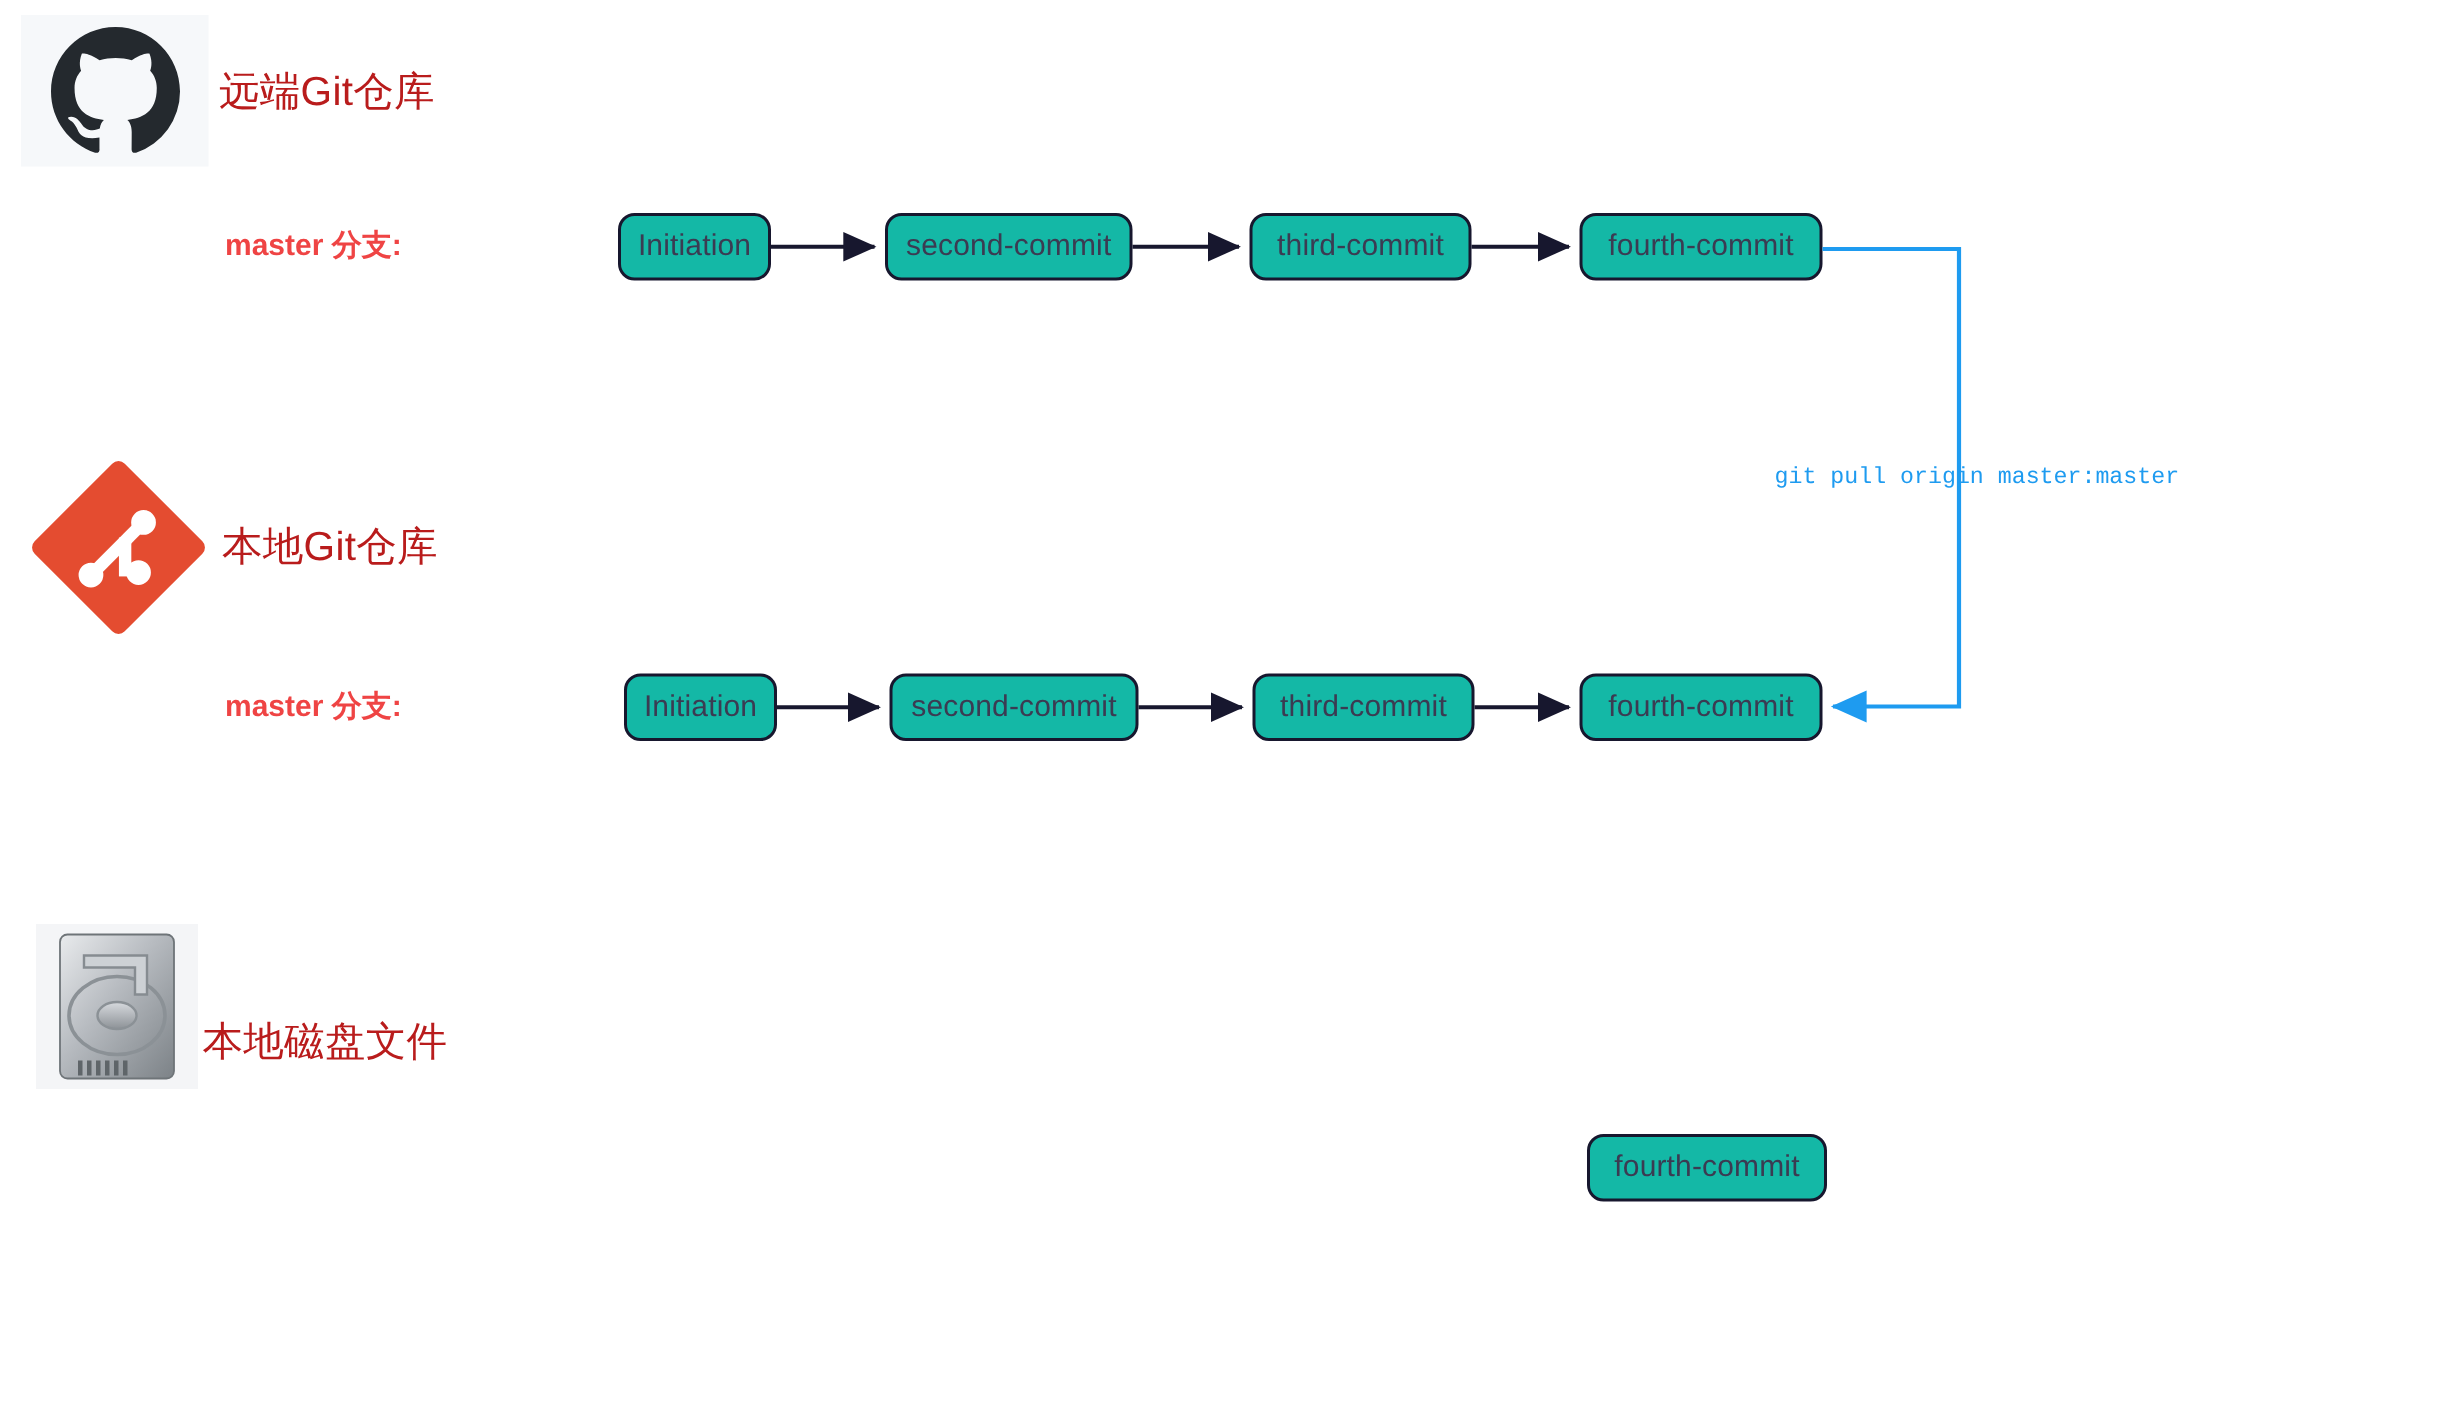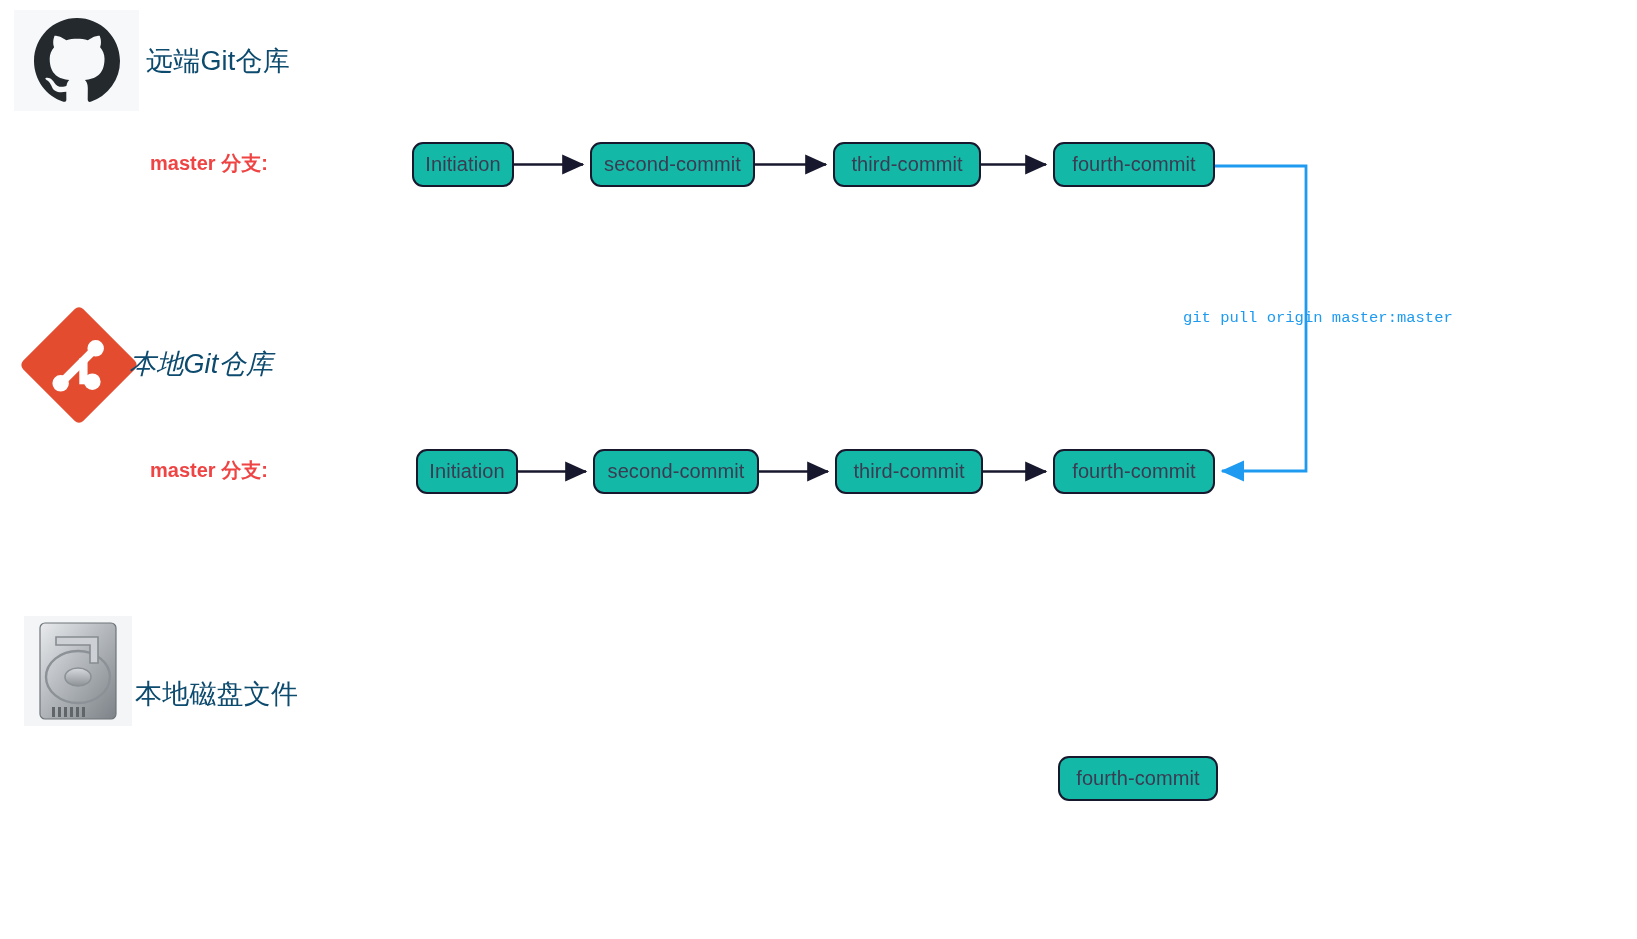--- a/index.html
+++ b/index.html
@@ -19,21 +19,21 @@
     position: absolute;
     left: 0; top: 0;
     width: 1637px;
     height: 939px;
   }
   .abs { position: absolute; }
 
   
   .section-label {
     font-size: 27px;
-    color: #0c4a6e;
+    color: #b91c1c;
     font-family: "Liberation Sans", "DejaVu Sans", sans-serif;
     white-space: nowrap;
     letter-spacing: 0.2px;
   }
 
   
   .gh-wrap {
     width: 125px; height: 101px;
     background: #f6f8fa;
     display: flex; align-items: center; justify-content: center;
@@ -122,21 +122,21 @@
       </g>
       <g transform="rotate(45 50 50)">
         <rect x="46.5" y="24" width="7" height="52" fill="#ffffff"></rect>
         <rect x="49" y="40" width="22" height="7" fill="#ffffff" transform="rotate(45 49 43)"></rect>
         <circle cx="50" cy="30" r="7" fill="#ffffff"></circle>
         <circle cx="50" cy="72" r="7" fill="#ffffff"></circle>
         <circle cx="68" cy="52" r="7" fill="#ffffff"></circle>
       </g>
     </svg>
   </div>
-  <div class="abs section-label" style="left:129px; top:346px;font-style:italic;">本地Git仓库</div>
+  <div class="abs section-label" style="left:148px; top:346px;">本地Git仓库</div>
 
   <div class="abs branch-label" style="left:150px; top:457px;">master 分支:</div>
 
   <div class="commit-box" style="left:416px; top:449px; width:102px; height:45px;">Initiation</div>
   <div class="commit-box" style="left:593px; top:449px; width:166px; height:45px;">second-commit</div>
   <div class="commit-box" style="left:835px; top:449px; width:148px; height:45px;">third-commit</div>
   <div class="commit-box" style="left:1053px; top:449px; width:162px; height:45px;">fourth-commit</div>
 
   <div class="abs disk-wrap" style="left:24px; top:616px;">
     <svg width="92" height="104" viewBox="0 0 92 104" aria-hidden="true">

